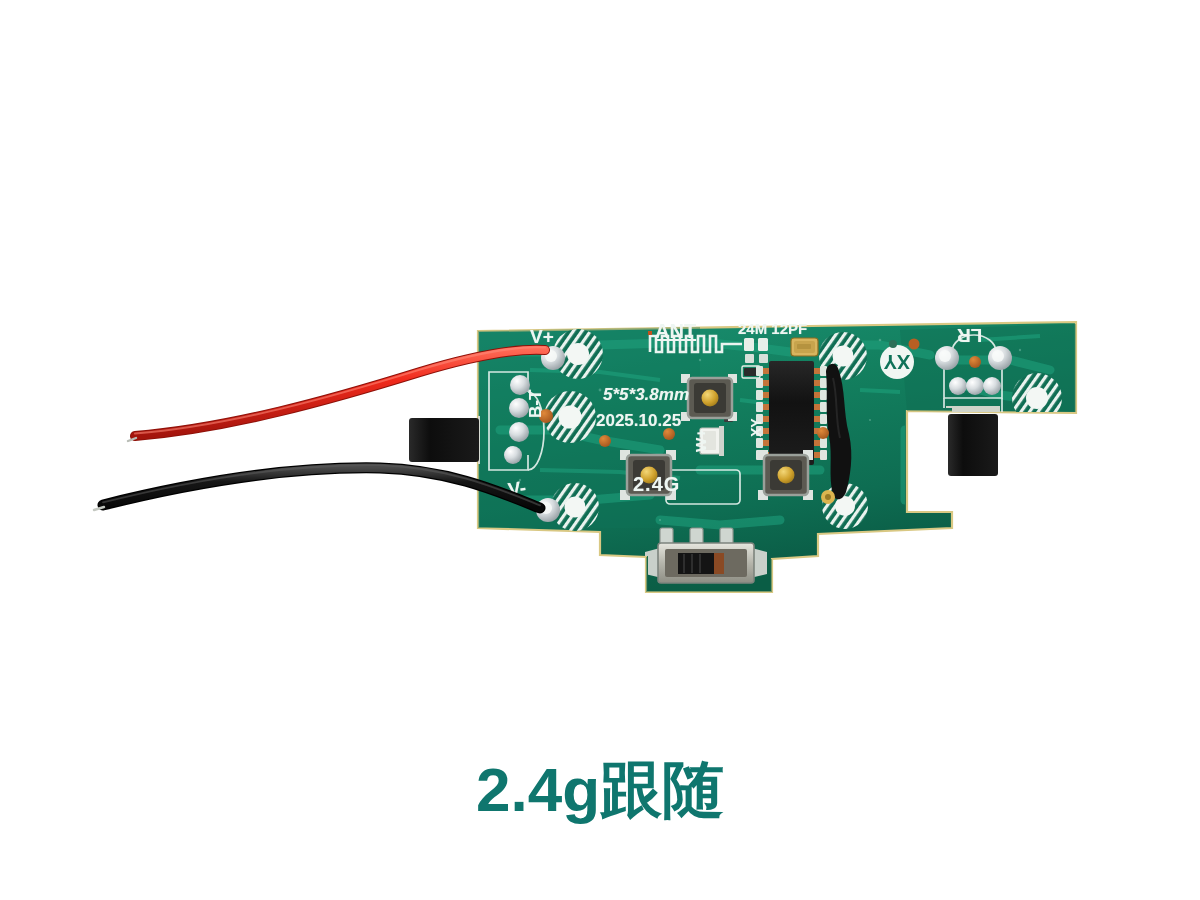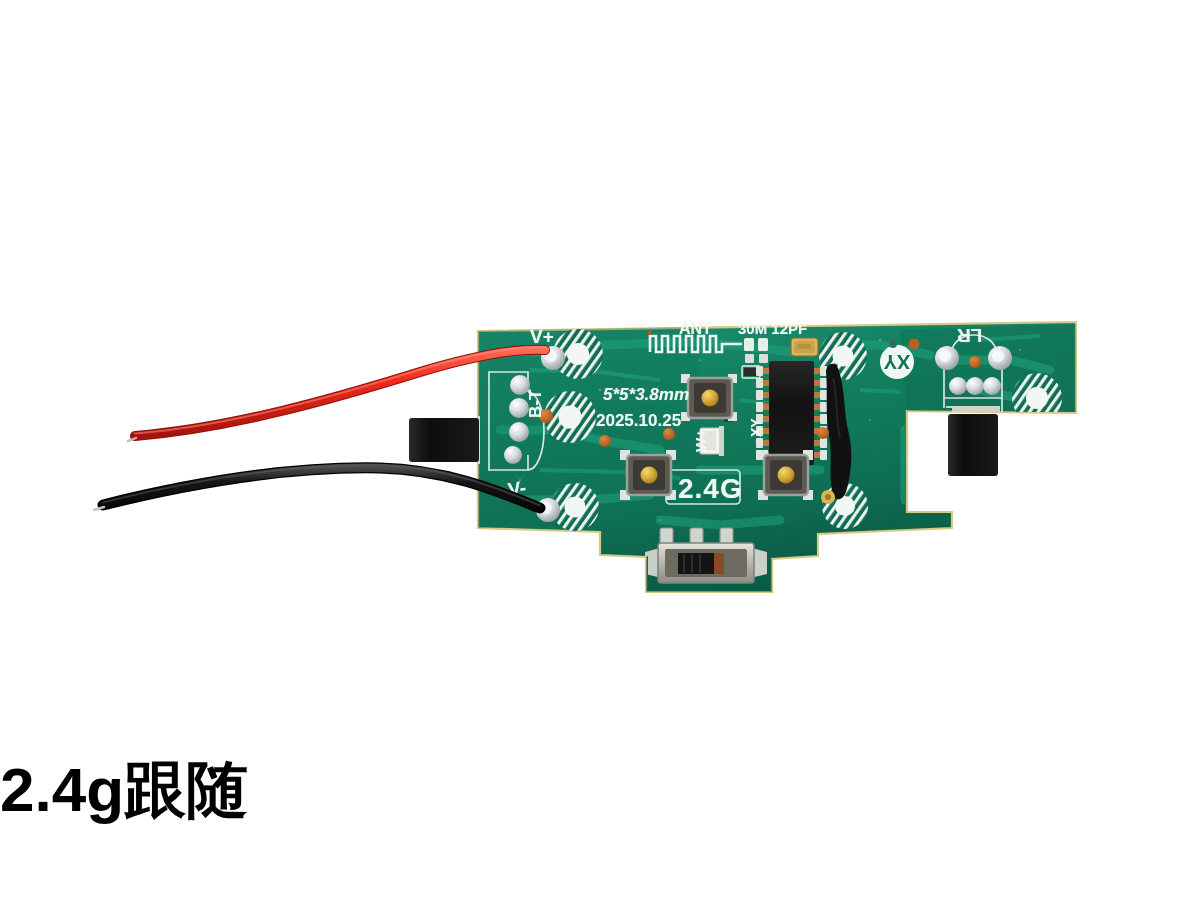--- a/index.html
+++ b/index.html
@@ -5,22 +5,22 @@
   html,body{margin:0;padding:0;background:#ffffff;}
   body{width:1200px;height:900px;overflow:hidden;
        font-family:"Liberation Sans","DejaVu Sans",sans-serif;}
   #stage{position:relative;width:1200px;height:900px;background:#fff;}
 
   
   .wire-svg{position:absolute;left:0;top:0;width:1200px;height:900px;pointer-events:none;}
   .pcb-svg{position:absolute;left:0;top:0;width:1200px;height:900px;}
 
   
-  #caption{position:absolute;left:0;top:754px;width:1200px;text-align:left;
-           font-size:62px;line-height:72px;color:#000000;font-weight:700;
+  #caption{position:absolute;left:0;top:754px;width:1200px;text-align:center;
+           font-size:62px;line-height:72px;color:#0f766e;font-weight:700;
            letter-spacing:0px;font-family:"Liberation Sans","DejaVu Sans",sans-serif;}
 
   
   .silk{position:absolute;color:#eef6f2;font-weight:700;
         font-family:"Liberation Sans","DejaVu Sans",sans-serif;
         text-shadow:0 0 1px rgba(255,255,255,.45);white-space:nowrap;}
 </style>
 </head>
 <body>
 
@@ -339,29 +339,29 @@
       <rect x="948" y="414" width="50" height="62" rx="3" fill="url(#connBody)"></rect>
     </g>
   </svg>
 
   <div class="silk" style="left:530px;top:326px;font-size:19px;">V+</div>
 
   <div class="silk" style="left:508px;top:478px;font-size:19px;transform:rotate(-8deg);">V-</div>
 
   <div class="silk" style="left:526px;top:418px;font-size:17px;transform:rotate(-90deg);transform-origin:left top;">B-T</div>
 
-  <div class="silk" style="left:679px;top:320px;font-size:16px;">ANT</div>
-
-  <div class="silk" style="left:738px;top:320px;font-size:15px;">30M  12PF</div>
+  <div class="silk" style="left:655px;top:320px;font-size:20px;text-decoration:underline;">ANT</div>
+
+  <div class="silk" style="left:738px;top:320px;font-size:15px;">24M  12PF</div>
 
   <div class="silk" style="left:603px;top:385px;font-size:17px;font-style:italic;">5*5*3.8mm</div>
 
   <div class="silk" style="left:596px;top:411px;font-size:17px;">2025.10.25</div>
 
-  <div class="silk" style="left:678px;top:473px;font-size:28px;letter-spacing:1px;">2.4G</div>
+  <div class="silk" style="left:633px;top:473px;font-size:20px;letter-spacing:1px;">2.4G</div>
 
   <div class="silk" style="left:692px;top:452px;font-size:15px;transform:rotate(-90deg);transform-origin:left top;">W+</div>
 
   <div class="silk" style="left:748px;top:437px;font-size:14px;transform:rotate(-90deg);transform-origin:left top;">XY</div>
 
   <div class="silk" style="left:957px;top:324px;font-size:19px;transform:rotate(180deg);">LR</div>
 
   <svg class="wire-svg" viewBox="0 0 1200 900">
     <defs>
       <linearGradient id="redWire" x1="0" y1="0" x2="0" y2="1">

